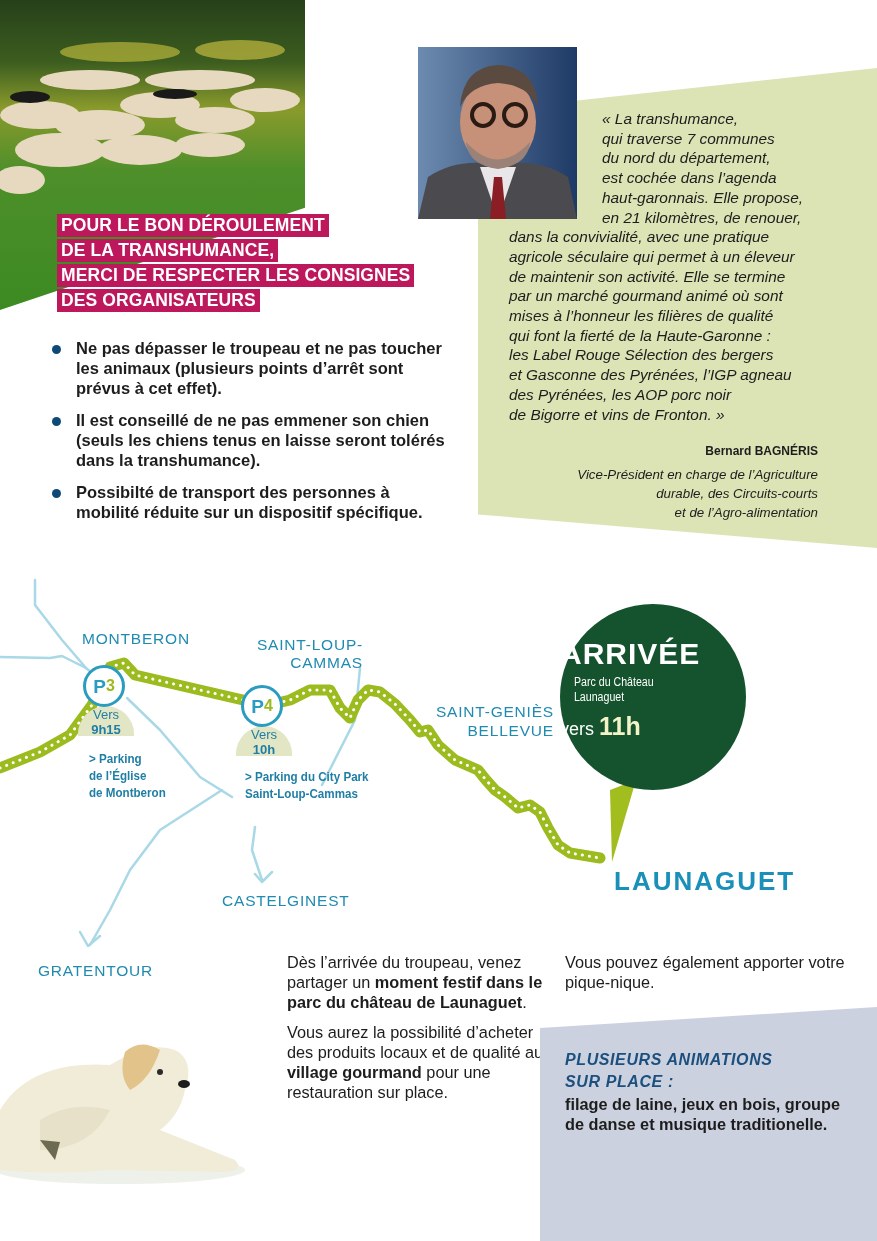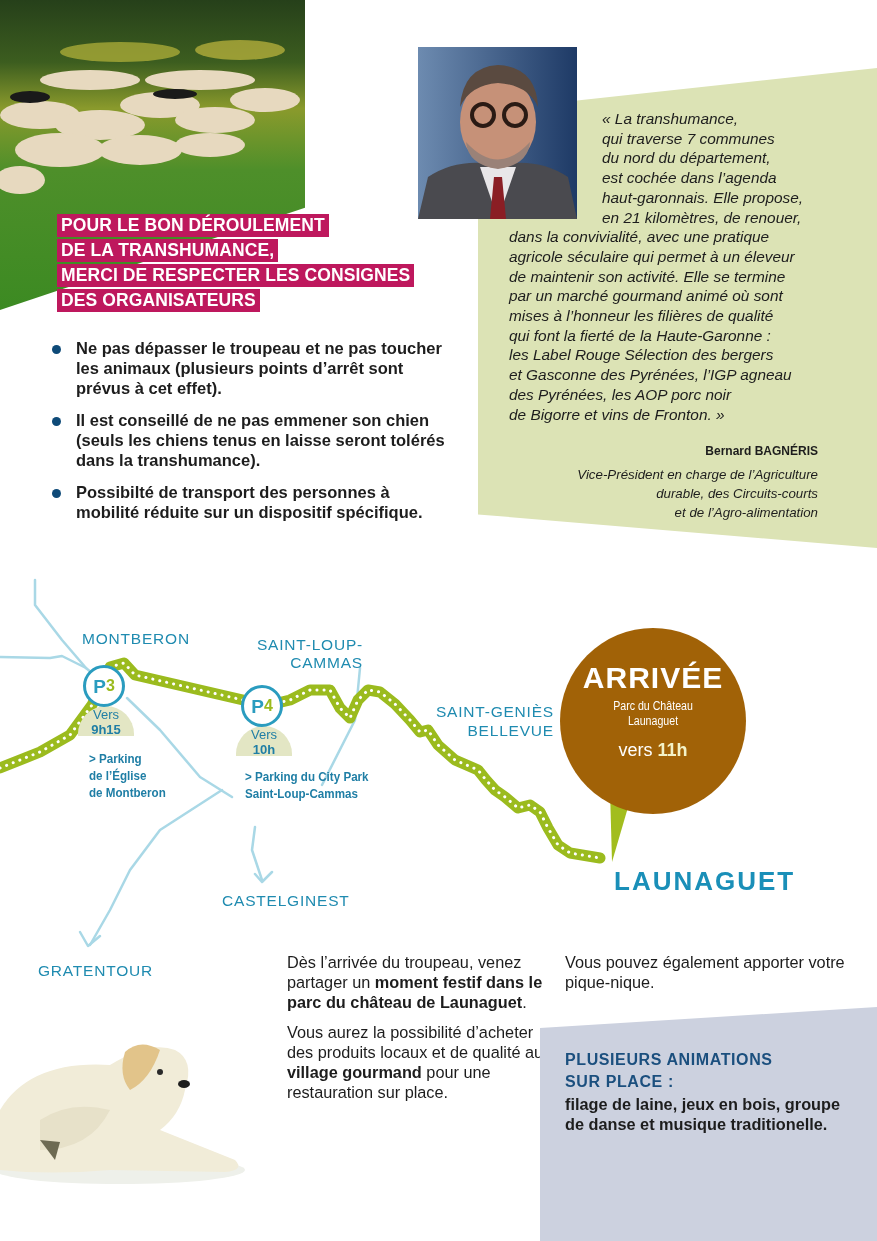--- a/index.html
+++ b/index.html
@@ -35,37 +35,37 @@
   .map-svg { left: 0; top: 570px; width: 877px; height: 390px; }
   .town { color: #1f8bb0; font-size: 15.5px; letter-spacing: 0.8px; text-align: right; white-space: nowrap; }
   .parking-badge { width: 42px; height: 42px; border-radius: 50%; border: 3px solid #2a9cbf; background: #ffffff; display: flex; align-items: center; justify-content: center; font-weight: bold; font-size: 19px; line-height: 1; }
   .parking-badge .p { color: #2a9cbf; }
   .parking-badge .n { color: #9bbb1e; font-size: 16px; }
   .time-dome { width: 56px; height: 30px; background: #e3e6c4; border-radius: 28px 28px 0 0; text-align: center; color: #1f7ea5; }
   .time-dome .vers { font-size: 13px; line-height: 13px; display: block; padding-top: 2px; font-family: "Liberation Sans Narrow", "Liberation Sans", sans-serif; }
   .time-big { color: #1f7ea5; font-weight: bold; font-size: 13px; line-height: 18px; }
   .park-label { color: #1f7ea5; font-weight: bold; font-size: 13.5px; line-height: 17px; white-space: nowrap; transform: scaleX(0.86); transform-origin: left top; }
 
-  .arrival-bubble { left: 560px; top: 628px; width: 186px; height: 186px; border-radius: 50%; background: #a16207; text-align: center; color: #ffffff; }
+  .arrival-bubble { left: 560px; top: 604px; width: 186px; height: 186px; border-radius: 50%; background: #14532d; text-align: left; color: #ffffff; }
   .arrival-title { font-weight: bold; font-size: 30px; letter-spacing: 1px; margin-top: 35px; line-height: 30px; }
   .arrival-place { font-size: 12.5px; line-height: 15px; margin-top: 6px; transform: scaleX(0.85); }
   .arrival-time { margin-top: 10px; font-size: 18px; line-height: 22px; }
-  .arrival-time b { color: #f4f3c8; font-size: 18px; }
+  .arrival-time b { color: #f4f3c8; font-size: 25px; }
   .launaguet { left: 614px; top: 866px; color: #1a8fb8; font-weight: bold; font-size: 26px; letter-spacing: 2px; }
 
   
   .dog-photo { left: 0; top: 1020px; width: 260px; height: 170px; }
   .dog-photo svg { width: 100%; height: 100%; display: block; }
   .col-text { font-size: 16.3px; line-height: 20px; color: #1d1d1d; }
   .col1 { left: 287px; top: 952px; width: 260px; }
   .col1 p { margin-bottom: 10px; }
   .col2 { left: 565px; top: 952px; width: 290px; }
   .animations-panel { left: 540px; top: 1007px; width: 337px; height: 234px; background: #ccd1df;
     clip-path: polygon(0 9%, 100% 0, 100% 100%, 0 100%); }
-  .anim-title { left: 565px; top: 1049px; width: 300px; color: #1b4f7e; font-weight: bold; font-size: 16px; line-height: 22px; letter-spacing: 0.6px; }
+  .anim-title { left: 565px; top: 1049px; width: 300px; color: #1b4f7e; font-weight: bold; font-style: italic; font-size: 16px; line-height: 22px; letter-spacing: 0.6px; }
   .anim-body { left: 565px; top: 1094px; width: 290px; font-weight: bold; font-size: 16.3px; line-height: 20px; color: #1d1d1d; }
 </style>
 </head>
 <body>
 
 <div class="abs sheep-photo">
   <svg viewBox="0 0 305 310" preserveAspectRatio="none">
     <defs>
       <linearGradient id="grass" x1="0" y1="0" x2="0" y2="1">
         <stop offset="0" stop-color="#26401a"></stop>

